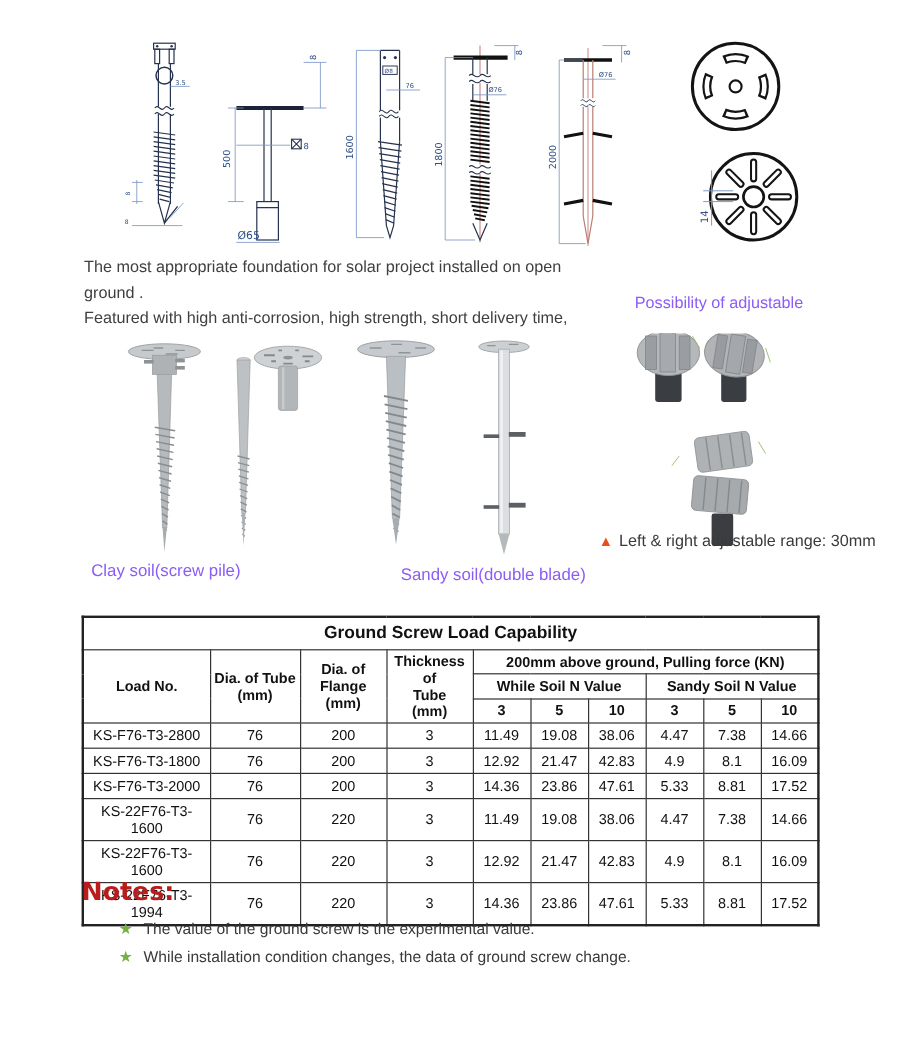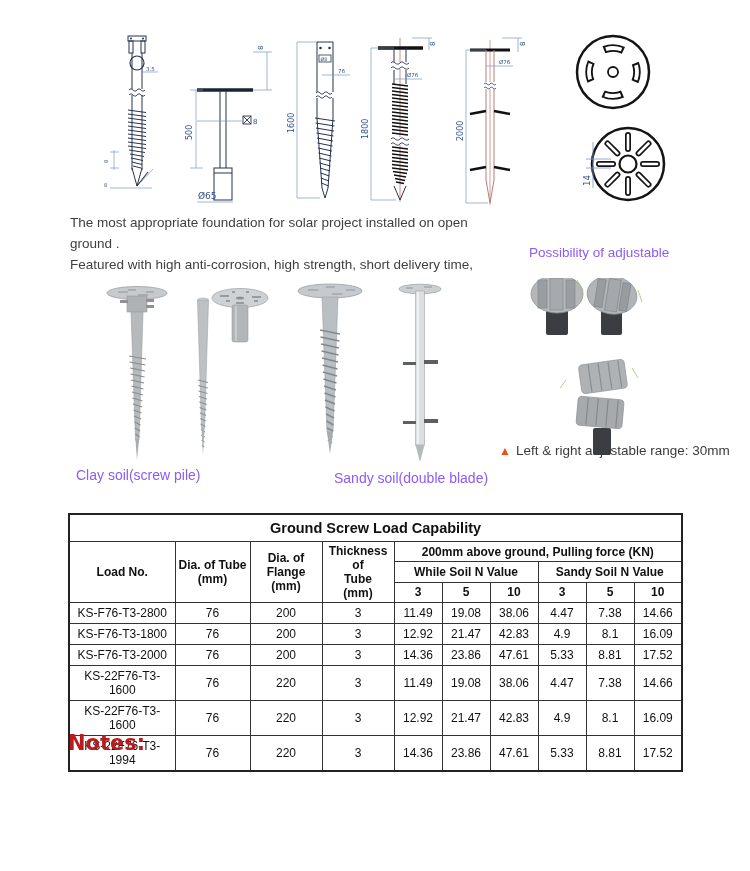--- a/index.html
+++ b/index.html
@@ -379,14 +379,18 @@
           <td>23.86</td>
           <td>47.61</td>
           <td>5.33</td>
           <td>8.81</td>
           <td>17.52</td>
         </tr>
       </tbody>
   </table>
 
   <div class="notes-title">Notes:</div>
+  <ul class="notes-list">
+    <li><span class="star">★</span><span>The value of the ground screw is the experimental value.</span></li>
+    <li><span class="star">★</span><span>While installation condition changes, the data of ground screw change.</span></li>
+  </ul>
 
 </div>
 
 </body></html>

